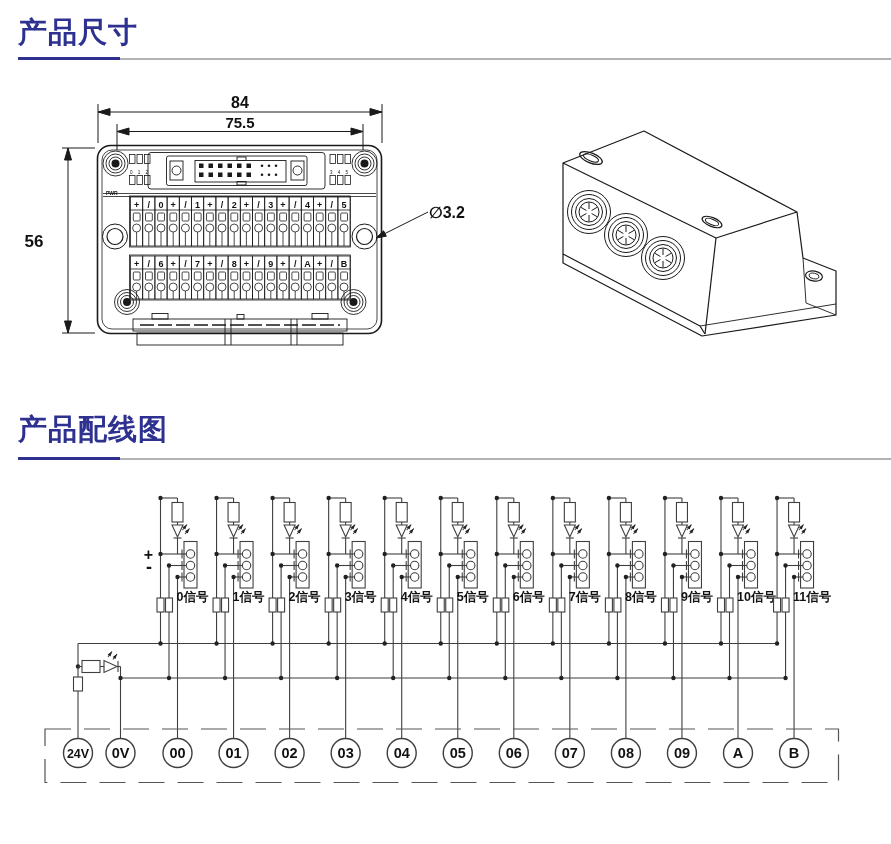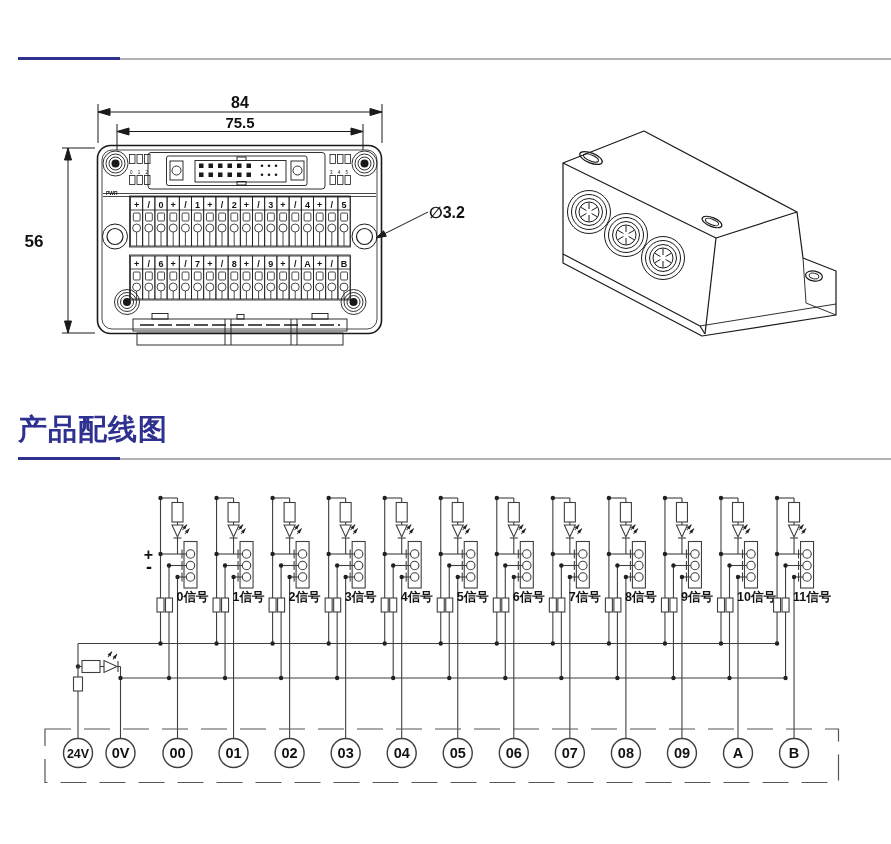--- a/index.html
+++ b/index.html
@@ -9,20 +9,21 @@
              letter-spacing:1px;white-space:nowrap;}
   .rule-navy{position:absolute;left:18px;width:102px;height:3px;background:#2e3190;}
   .rule-gray{position:absolute;left:120px;width:771px;height:2px;background:#b3b3b3;margin-top:1px;}
   svg text{font-family:"Liberation Sans","DejaVu Sans",sans-serif;}
 </style>
 </head>
 <body>
 
 <div id="page">
 
+  <div class="sec-title" style="top:13px;">产品尺寸</div>
   <div class="rule-navy" style="top:57px;"></div>
   <div class="rule-gray" style="top:57px;"></div>
 
   <svg id="mech" style="position:absolute;left:0;top:85px;" width="891" height="300" viewBox="0 85 891 300">
     <g stroke="#1a1a1a" fill="none" stroke-width="1">
 
       <g stroke-width="1">
         <line x1="98" y1="143" x2="98" y2="104"></line>
           <line x1="382" y1="143" x2="382" y2="104"></line>
         <line x1="98" y1="112" x2="382" y2="112"></line>

